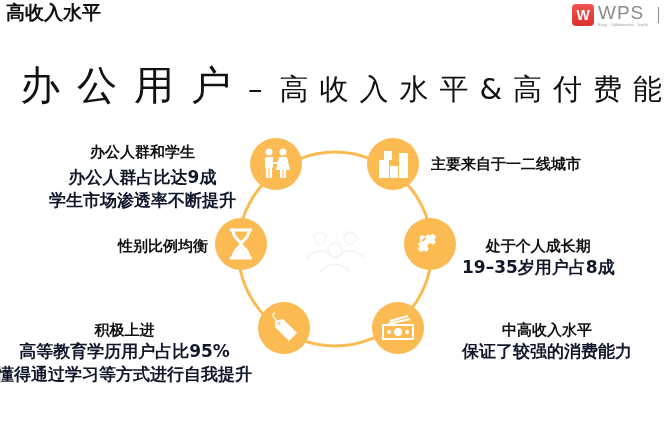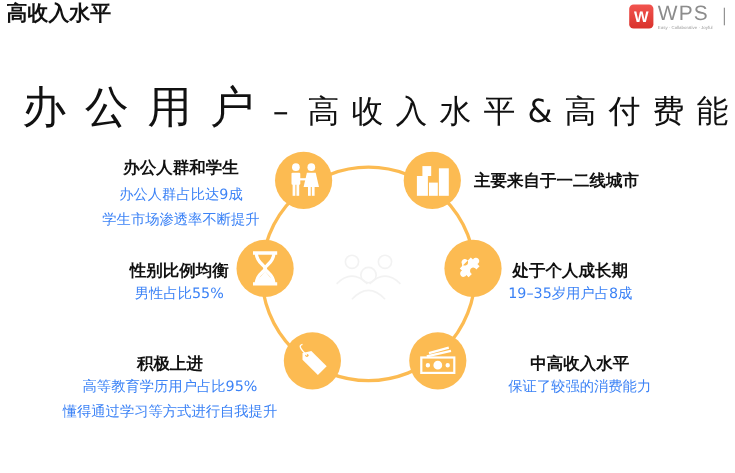--- a/index.html
+++ b/index.html
@@ -6,27 +6,27 @@
   html, body { width:668px; height:430px; background:#fff; overflow:hidden; }
   body { position:relative; font-family:"DejaVu Sans", "Liberation Sans", sans-serif; color:#111; }
   .section-label { position:absolute; left:6px; top:0px; font-size:19px; font-weight:bold; letter-spacing:0px; line-height:24px; }
   .logo { position:absolute; left:572px; top:3px; display:flex; align-items:center; gap:4px; }
   .logo-badge { width:22px; height:22px; border-radius:4px; background:linear-gradient(180deg,#f2544f,#d9322c); color:#fff; font-weight:bold; font-size:14px; display:flex; align-items:center; justify-content:center; font-family:"Liberation Sans", sans-serif; }
   .logo-text { display:flex; flex-direction:column; line-height:1; }
   .logo-word { font-family:"Liberation Sans", sans-serif; font-size:19px; color:#8c8c8c; letter-spacing:1px; font-weight:300; }
   .logo-tag { font-family:"Liberation Sans", sans-serif; font-size:4px; color:#999; margin-top:1px; }
   .logo-sep { width:1px; height:16px; background:#888; margin-left:6px; }
   .title { position:absolute; left:20px; top:58px; display:flex; align-items:baseline; white-space:nowrap; }
-  .title-main { font-size:40px; font-weight:normal; letter-spacing:17px;margin-top:12px; }
+  .title-main { font-size:40px; font-weight:normal; letter-spacing:17px; }
   .title-sub { font-size:29px; letter-spacing:11px; }
   .ring { position:absolute; }
   .node { position:absolute; width:52px; height:52px; border-radius:50%; background:#fcbb52; display:flex; align-items:center; justify-content:center; }
   .item { position:absolute;text-align:center; }
   .item .h { font-size:15px; font-weight:bold; line-height:20px; }
-  .item .p { font-size:13px; line-height:23px; color:#3b82f6; }
+  .item .p { font-size:17px; line-height:23px; color:#0f172a;font-weight:bold; }
   .left { }
   .left .h, .left .p { white-space:nowrap; }
   .right .h, .right .p { white-space:nowrap; }
 </style>
 </head>
 <body>
 
 <div class="section-label">高收入水平</div>
 
 <div class="logo">
@@ -115,21 +115,20 @@
   <div class="p" style="margin-top:4px;">办公人群占比达9成</div>
   <div class="p">学生市场渗透率不断提升</div>
 </div>
 
 <div class="item right" style="left:431px;top:154px;">
   <div class="h">主要来自于一二线城市</div>
 </div>
 
 <div class="item left" style="right:460px;top:236px;">
   <div class="h">性别比例均衡</div>
-  <div class="p">男性占比55%</div>
 </div>
 
 <div class="item right" style="left:462px;top:236px;">
   <div class="h">处于个人成长期</div>
   <div class="p">19–35岁用户占8成</div>
 </div>
 
 <div class="item left" style="right:416px;top:320px;">
   <div class="h">积极上进</div>
   <div class="p">高等教育学历用户占比95%</div>

